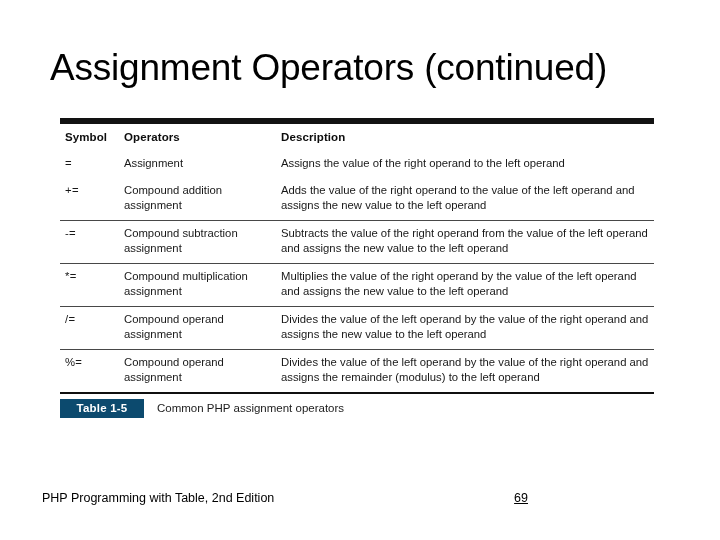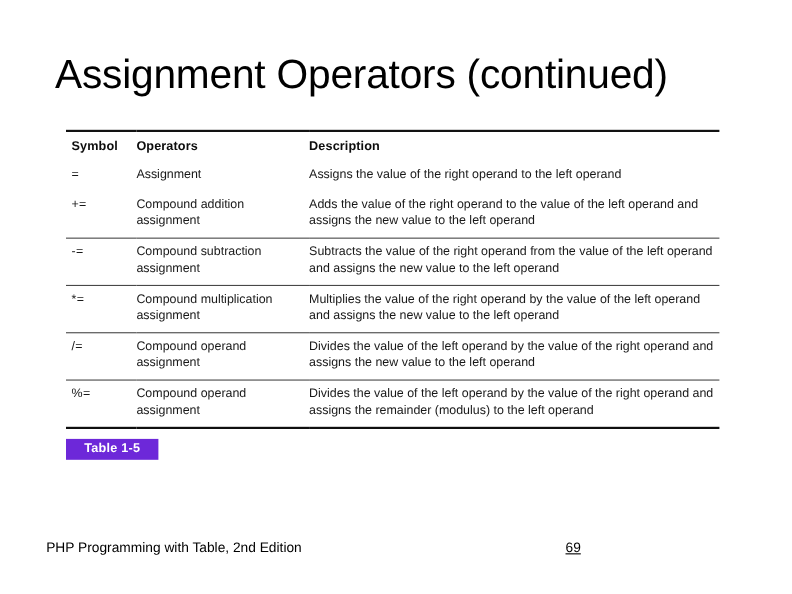--- a/index.html
+++ b/index.html
@@ -61,21 +61,21 @@
   .op-table col.c-description { width: 373px; }
 
   .op-table thead th {
     text-align: left;
     vertical-align: top;
     font-size: 11.5px;
     line-height: 14px;
     font-weight: bold;
     letter-spacing: 0.1px;
     padding: 6px 6px 7px 0;
-    border-top: 2px solid #0f172a;
+    border-top: 6px solid #0f172a;
     color: #111111;
   }
 
   .op-table tbody td {
     text-align: left;
     vertical-align: top;
     font-size: 11.3px;
     line-height: 15.5px;
     font-weight: 400;
     padding: 5px 8px 6px 0;
@@ -115,21 +115,21 @@
     top: 399px;
     width: 594px;
     height: 20px;
   }
   .caption-badge {
     position: absolute;
     left: 0;
     top: 0;
     width: 84px;
     height: 19px;
-    background: #6d28d9;
+    background: #0c4a6e;
     color: #ffffff;
     font-size: 11.5px;
     line-height: 19px;
     font-weight: bold;
     text-align: center;
     letter-spacing: 0.2px;
   }
   .caption-text {
     position: absolute;
     left: 97px;
@@ -214,18 +214,19 @@
             <td>Compound operand assignment</td>
             <td class="desc">Divides the value of the left operand by the value of the right operand and assigns the remainder (modulus) to the left operand</td>
           </tr>
         </tbody>
       </table>
     </div>
   </div>
 
   <div class="caption">
     <div class="caption-badge">Table 1-5</div>
+    <div class="caption-text">Common PHP assignment operators</div>
   </div>
 
   <div class="footer-left">PHP Programming with Table, 2nd Edition</div>
   <div class="footer-page">69</div>
 
 </div>
 
 </body></html>

